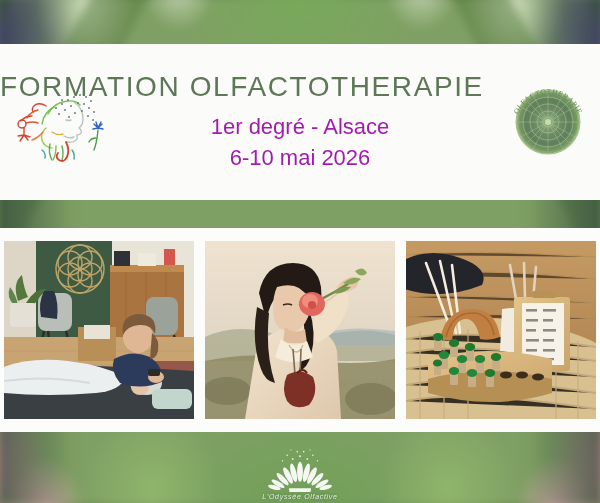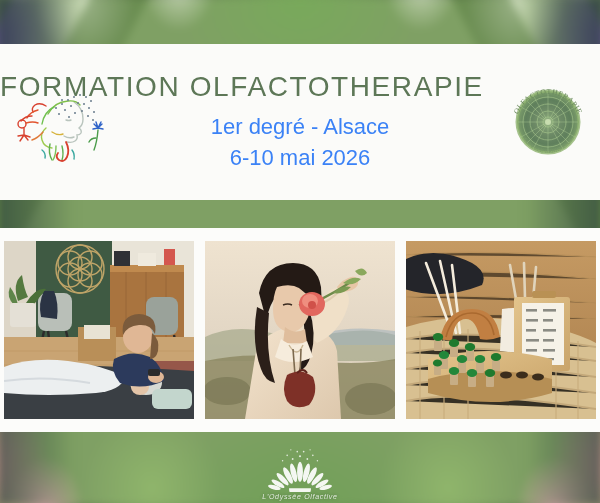--- a/index.html
+++ b/index.html
@@ -71,21 +71,21 @@
   }
   .title {
     color: #5d7757;
     font-size: 28px;
     font-weight: 400;
     letter-spacing: 1.6px;
     white-space: nowrap;
     margin-bottom: 9px;
   }
   .subtitle {
-    color: #3b82f6;
+    color: #a21caf;
     font-size: 22px;
     font-weight: 400;
     line-height: 1.38;
     text-align: center;
     white-space: nowrap;
   }
 
   
   .logo-left {
     position: absolute; left: 12px; top: 50%;

